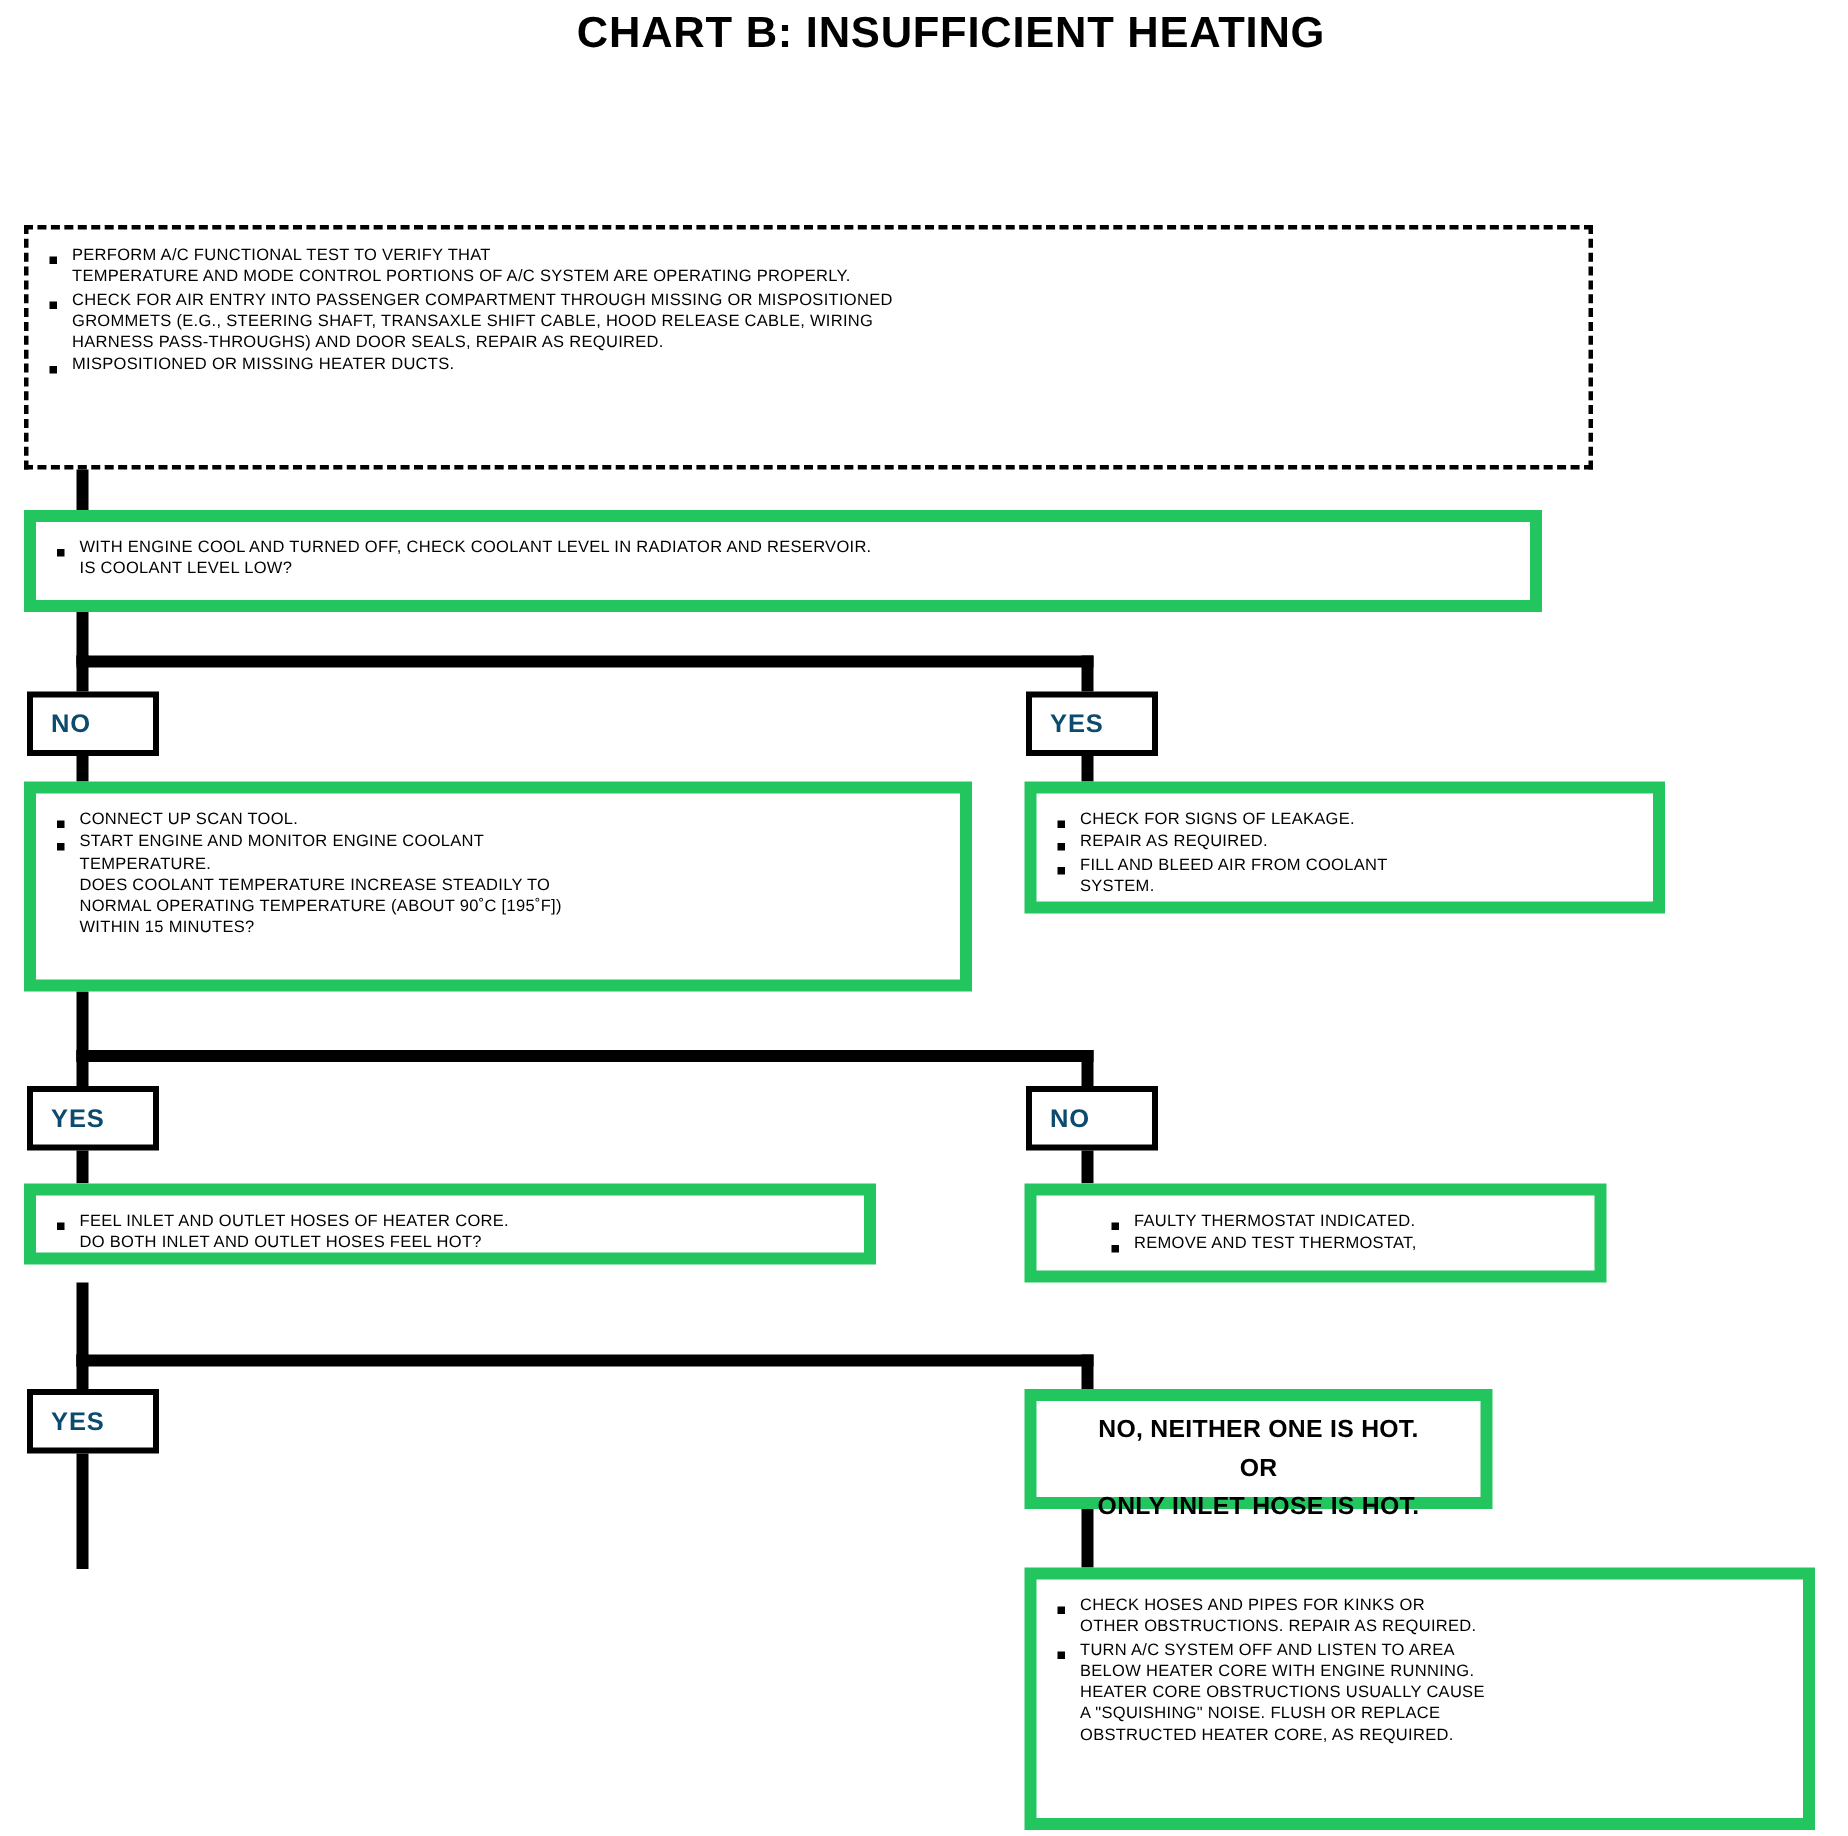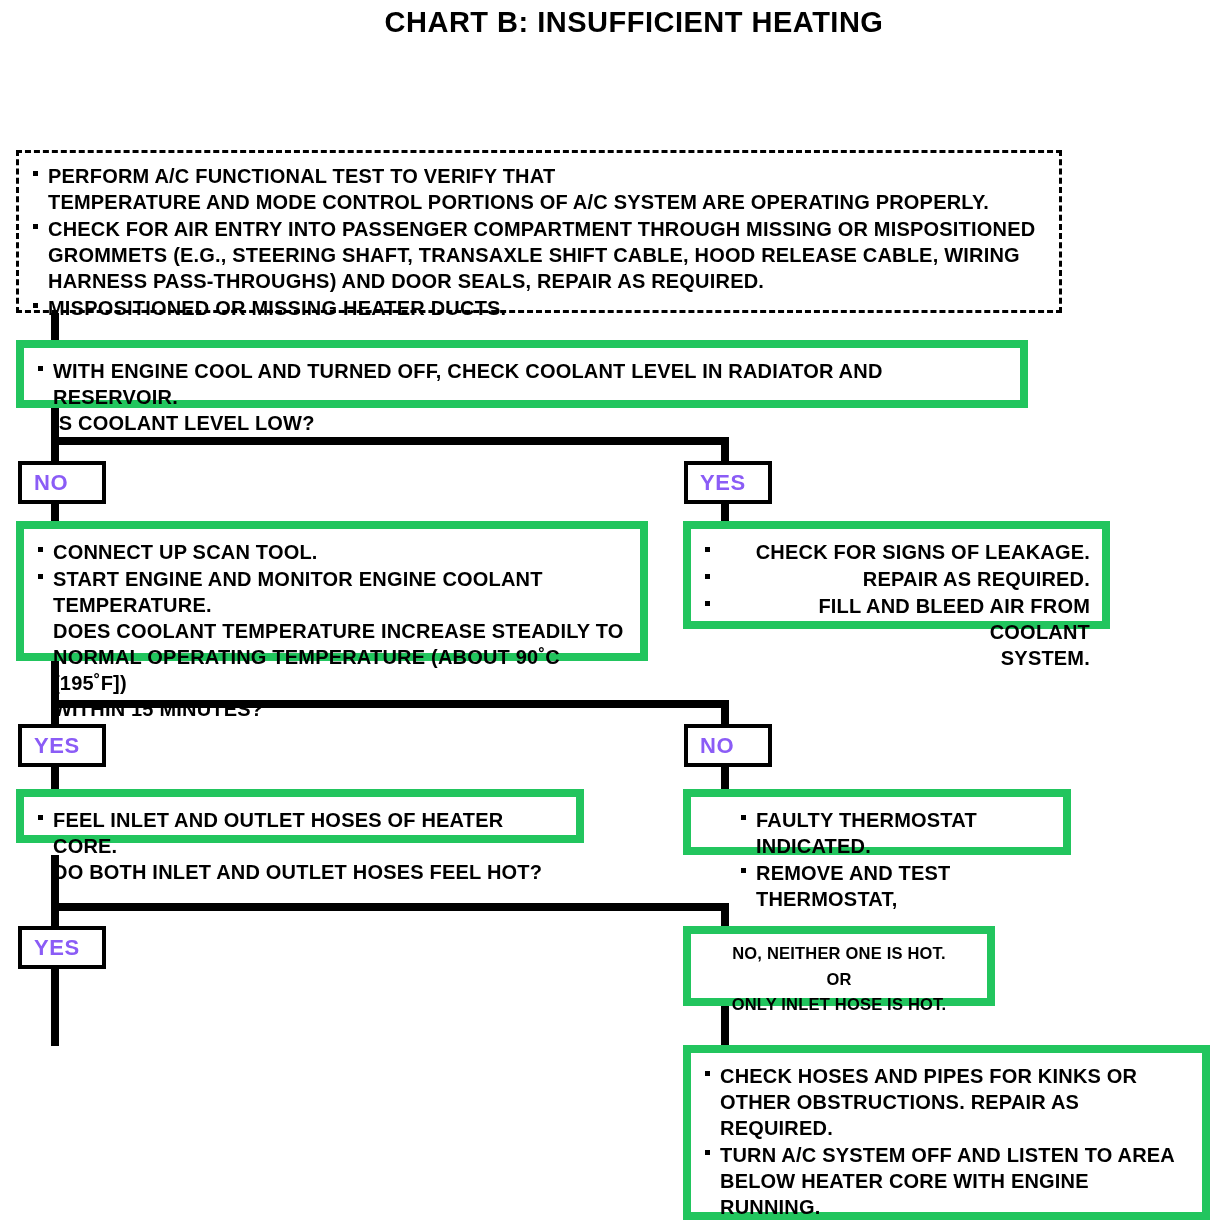--- a/index.html
+++ b/index.html
@@ -45,22 +45,22 @@
   }
   ul.bullets {
     list-style: none;
     margin: 0;
     padding: 0;
   }
   ul.bullets > li {
     position: relative;
     padding-left: 17px;
     margin: 0 0 1px 0;
-    font-size: 20px;
-    font-weight: bold;
+    font-size: 11px;
+    font-weight: normal;
     line-height: 1.30;
     color: #000000;
     letter-spacing: 0.2px;
     white-space: pre-line;
   }
   ul.bullets > li:before {
     content: "";
     position: absolute;
     left: 2px;
     top: 8px;
@@ -83,24 +83,24 @@
     border: 4px solid #000000;
     background: #ffffff;
     z-index: 4;
     display: flex;
     align-items: center;
   }
   .label-box > span {
     display: block;
     width: 100%;
     padding-left: 12px;
-    font-size: 22px;
+    font-size: 17px;
     font-weight: bold;
     letter-spacing: 0.6px;
-    color: #8b5cf6;
+    color: #0c4a6e;
   }
   .conn {
     position: absolute;
     background: #000000;
     z-index: 1;
   }
 </style>
 </head>
 <body>
 
@@ -174,21 +174,21 @@
         <li>CONNECT UP SCAN TOOL.</li>
         <li>START ENGINE AND MONITOR ENGINE COOLANT
 TEMPERATURE.
 DOES COOLANT TEMPERATURE INCREASE STEADILY TO
 NORMAL OPERATING TEMPERATURE (ABOUT 90˚C [195˚F])
 WITHIN 15 MINUTES?</li>
       </ul>
     </div>
   </div>
 
-  <div class="box" style="left:683px; top:521px; width:427px; height:108px;text-align:right;">
+  <div class="box" style="left:683px; top:521px; width:427px; height:88px;">
     <div class="content">
       <ul class="bullets">
         <li>CHECK FOR SIGNS OF LEAKAGE.</li>
         <li>REPAIR AS REQUIRED.</li>
         <li>FILL AND BLEED AIR FROM COOLANT
 SYSTEM.</li>
       </ul>
     </div>
   </div>
 

